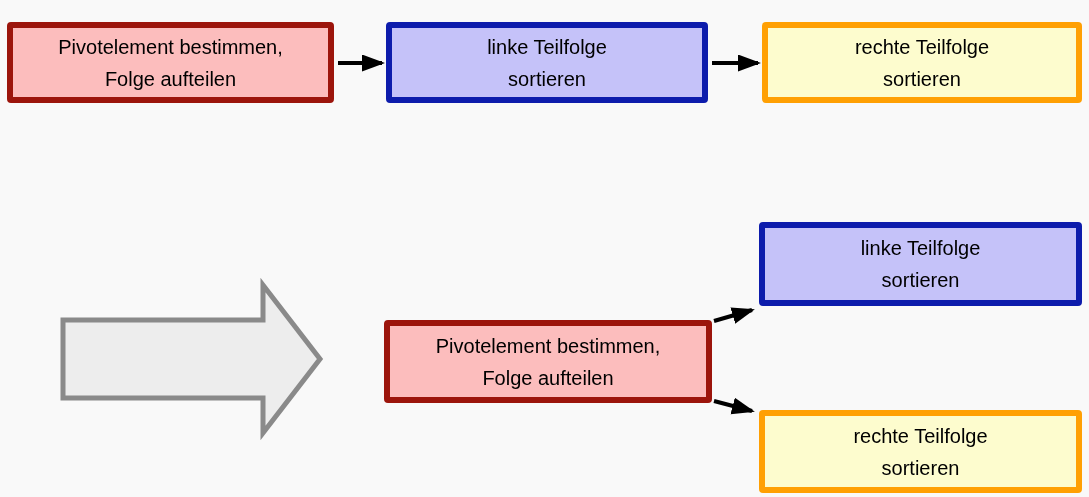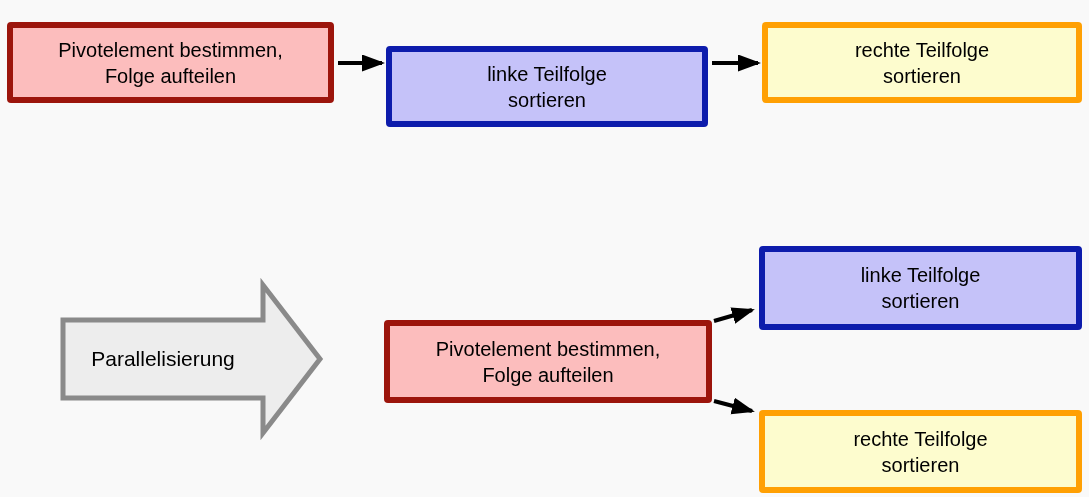--- a/index.html
+++ b/index.html
@@ -19,27 +19,27 @@
   }
   .node {
     position: absolute;
     box-sizing: border-box;
     display: flex;
     align-items: center;
     justify-content: center;
     text-align: center;
     border-radius: 4px;
     font-size: 20px;
-    line-height: 26px;
+    line-height: 32px;
     color: #000;
     white-space: pre-line;
     z-index: 2;
   }
   .node.pivot  { background: var(--pivot-fill, #fcbdbd); border: 6px solid var(--pivot-border, #9c150c); }
-  .node.left   { background: var(--left-fill,  #c5c2f9); border: 6px solid var(--left-border,  #0d1cac); margin-top: 24px; }
+  .node.left   { background: var(--left-fill,  #c5c2f9); border: 6px solid var(--left-border,  #0d1cac); }
   .node.right  { background: var(--right-fill, #fdfcce); border: 6px solid var(--right-border, #ffa003); text-align: center; }
 
   #seq-pivot  { left: 7px;   top: 22px;  width: 327px; height: 81px; }
   #seq-left   { left: 386px; top: 22px;  width: 322px; height: 81px; }
   #seq-right  { left: 762px; top: 22px;  width: 320px; height: 81px; }
   #par-pivot  { left: 384px; top: 320px; width: 328px; height: 83px; }
   #par-left   { left: 759px; top: 222px; width: 323px; height: 84px; }
   #par-right  { left: 759px; top: 410px; width: 323px; height: 83px; }
 
   .big-arrow-shape {
@@ -90,21 +90,20 @@
 
   <div class="node pivot" id="seq-pivot">Pivotelement bestimmen,
 Folge aufteilen</div>
 
   <div class="node left" id="seq-left">linke Teilfolge
 sortieren</div>
 
   <div class="node right" id="seq-right">rechte Teilfolge
 sortieren</div>
 
-  <div class="big-arrow-label">Parallelisierung</div>
 
   <div class="node pivot" id="par-pivot">Pivotelement bestimmen,
 Folge aufteilen</div>
 
   <div class="node left" id="par-left">linke Teilfolge
 sortieren</div>
 
   <div class="node right" id="par-right">rechte Teilfolge
 sortieren</div>
 

